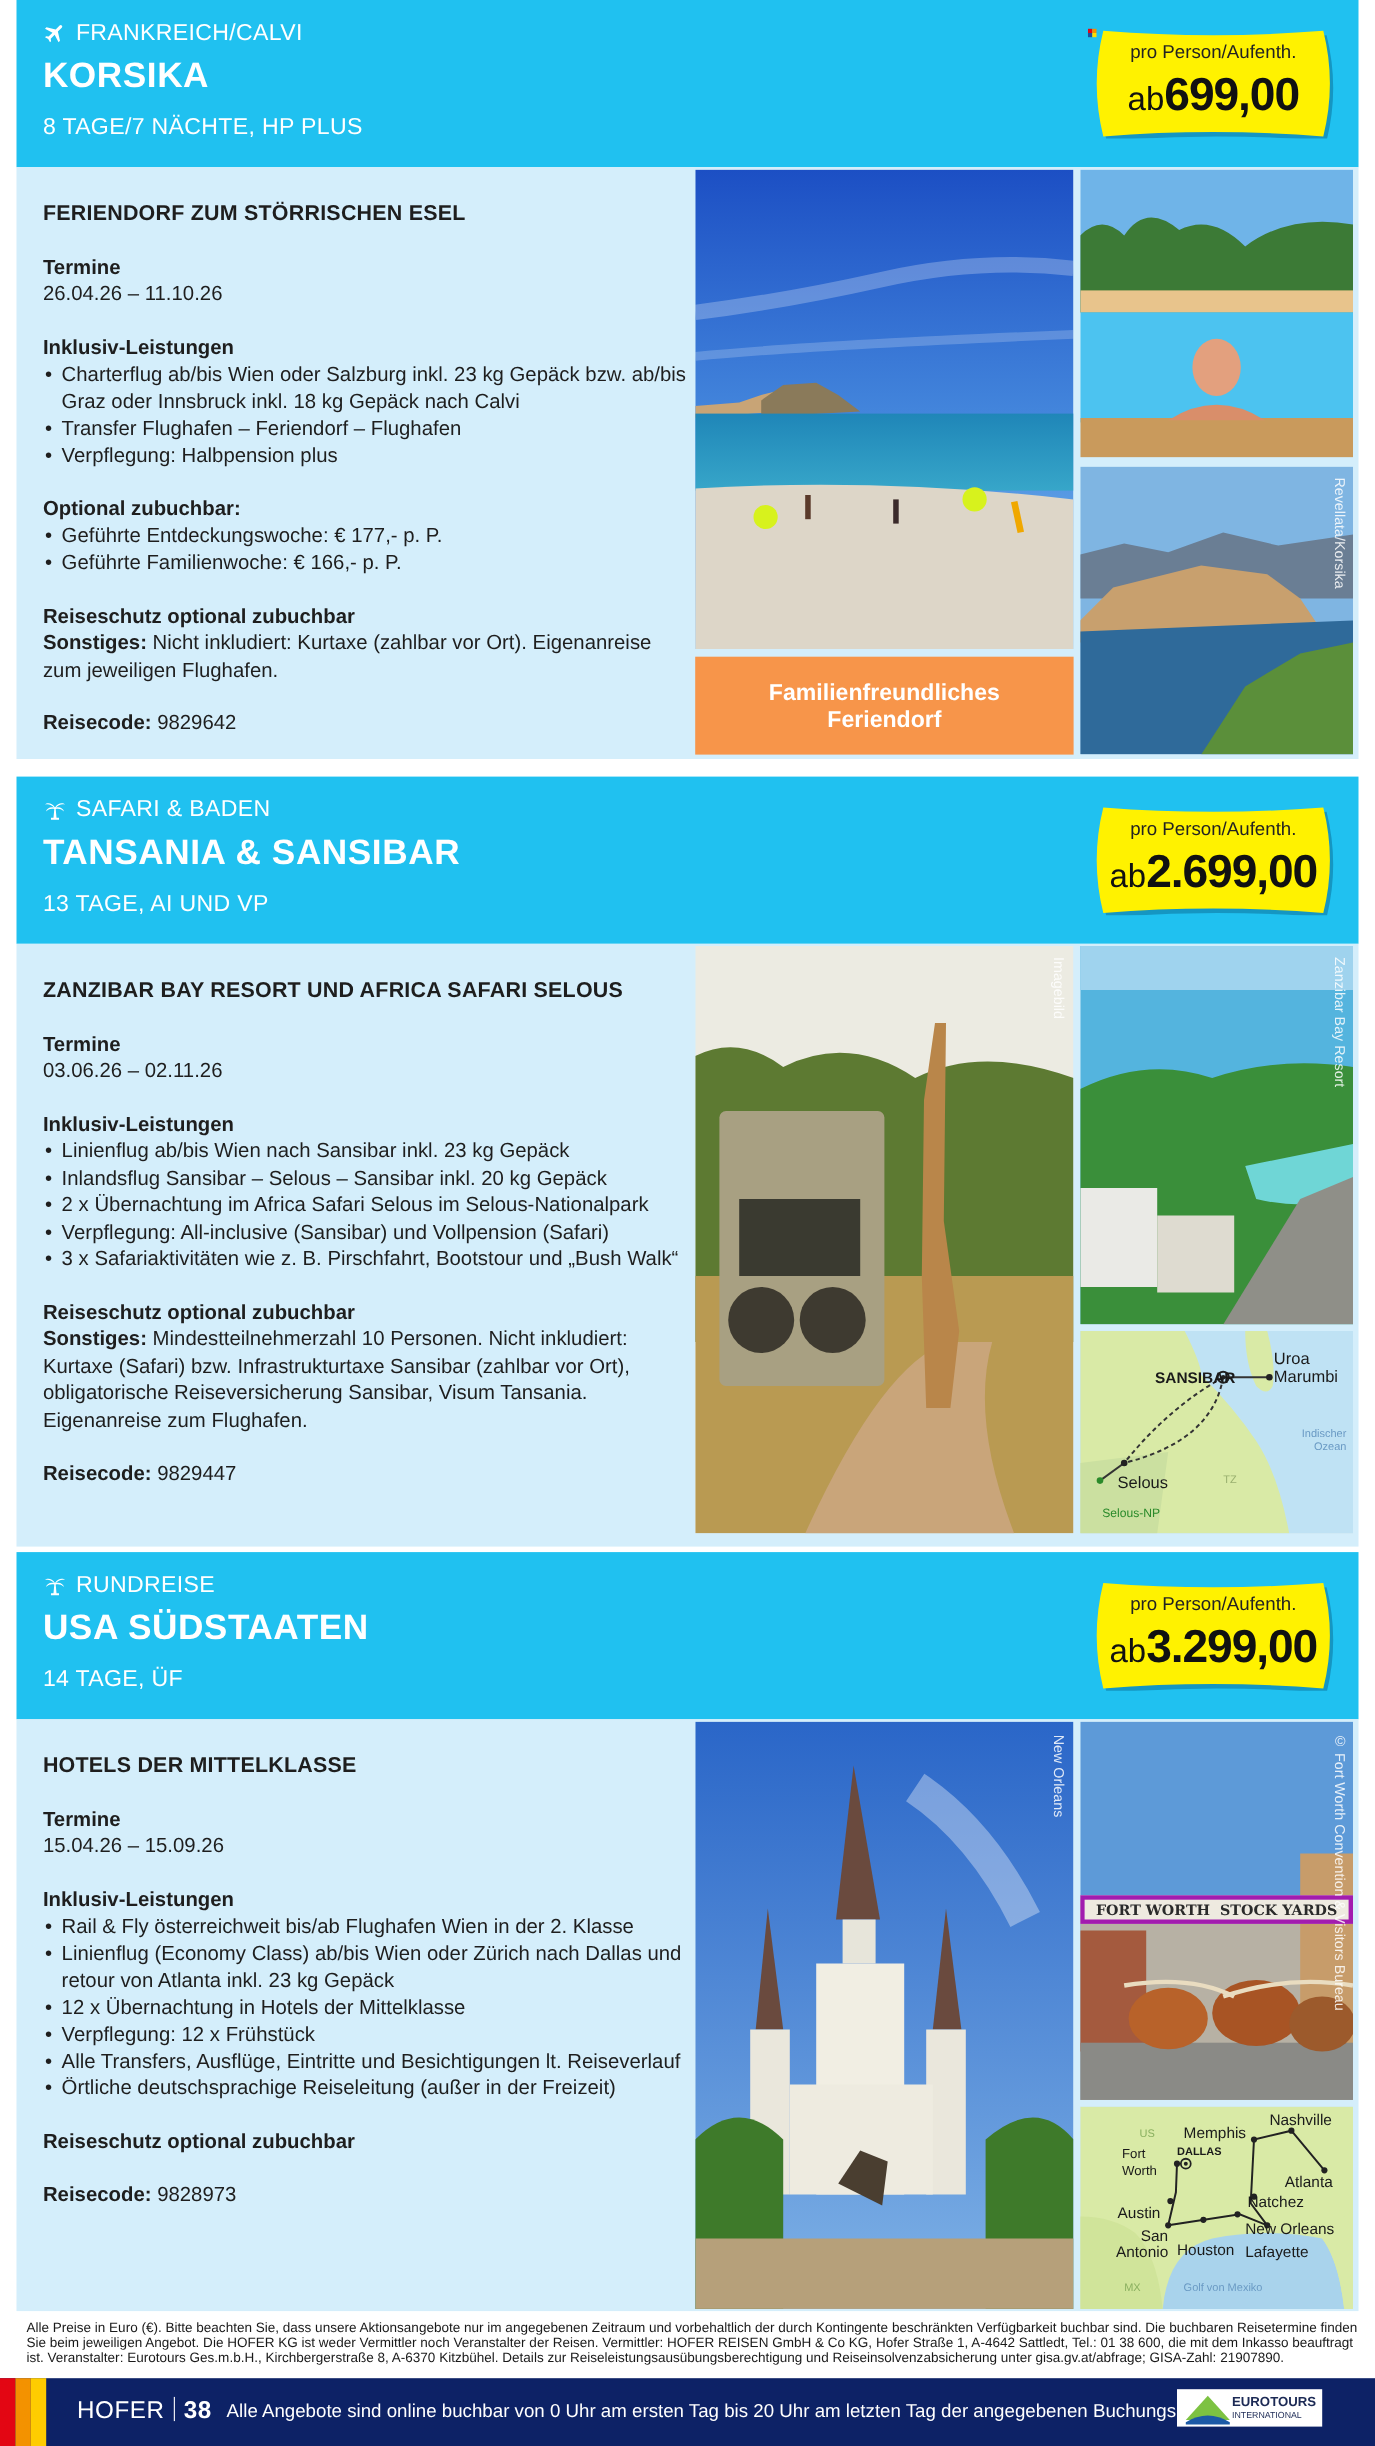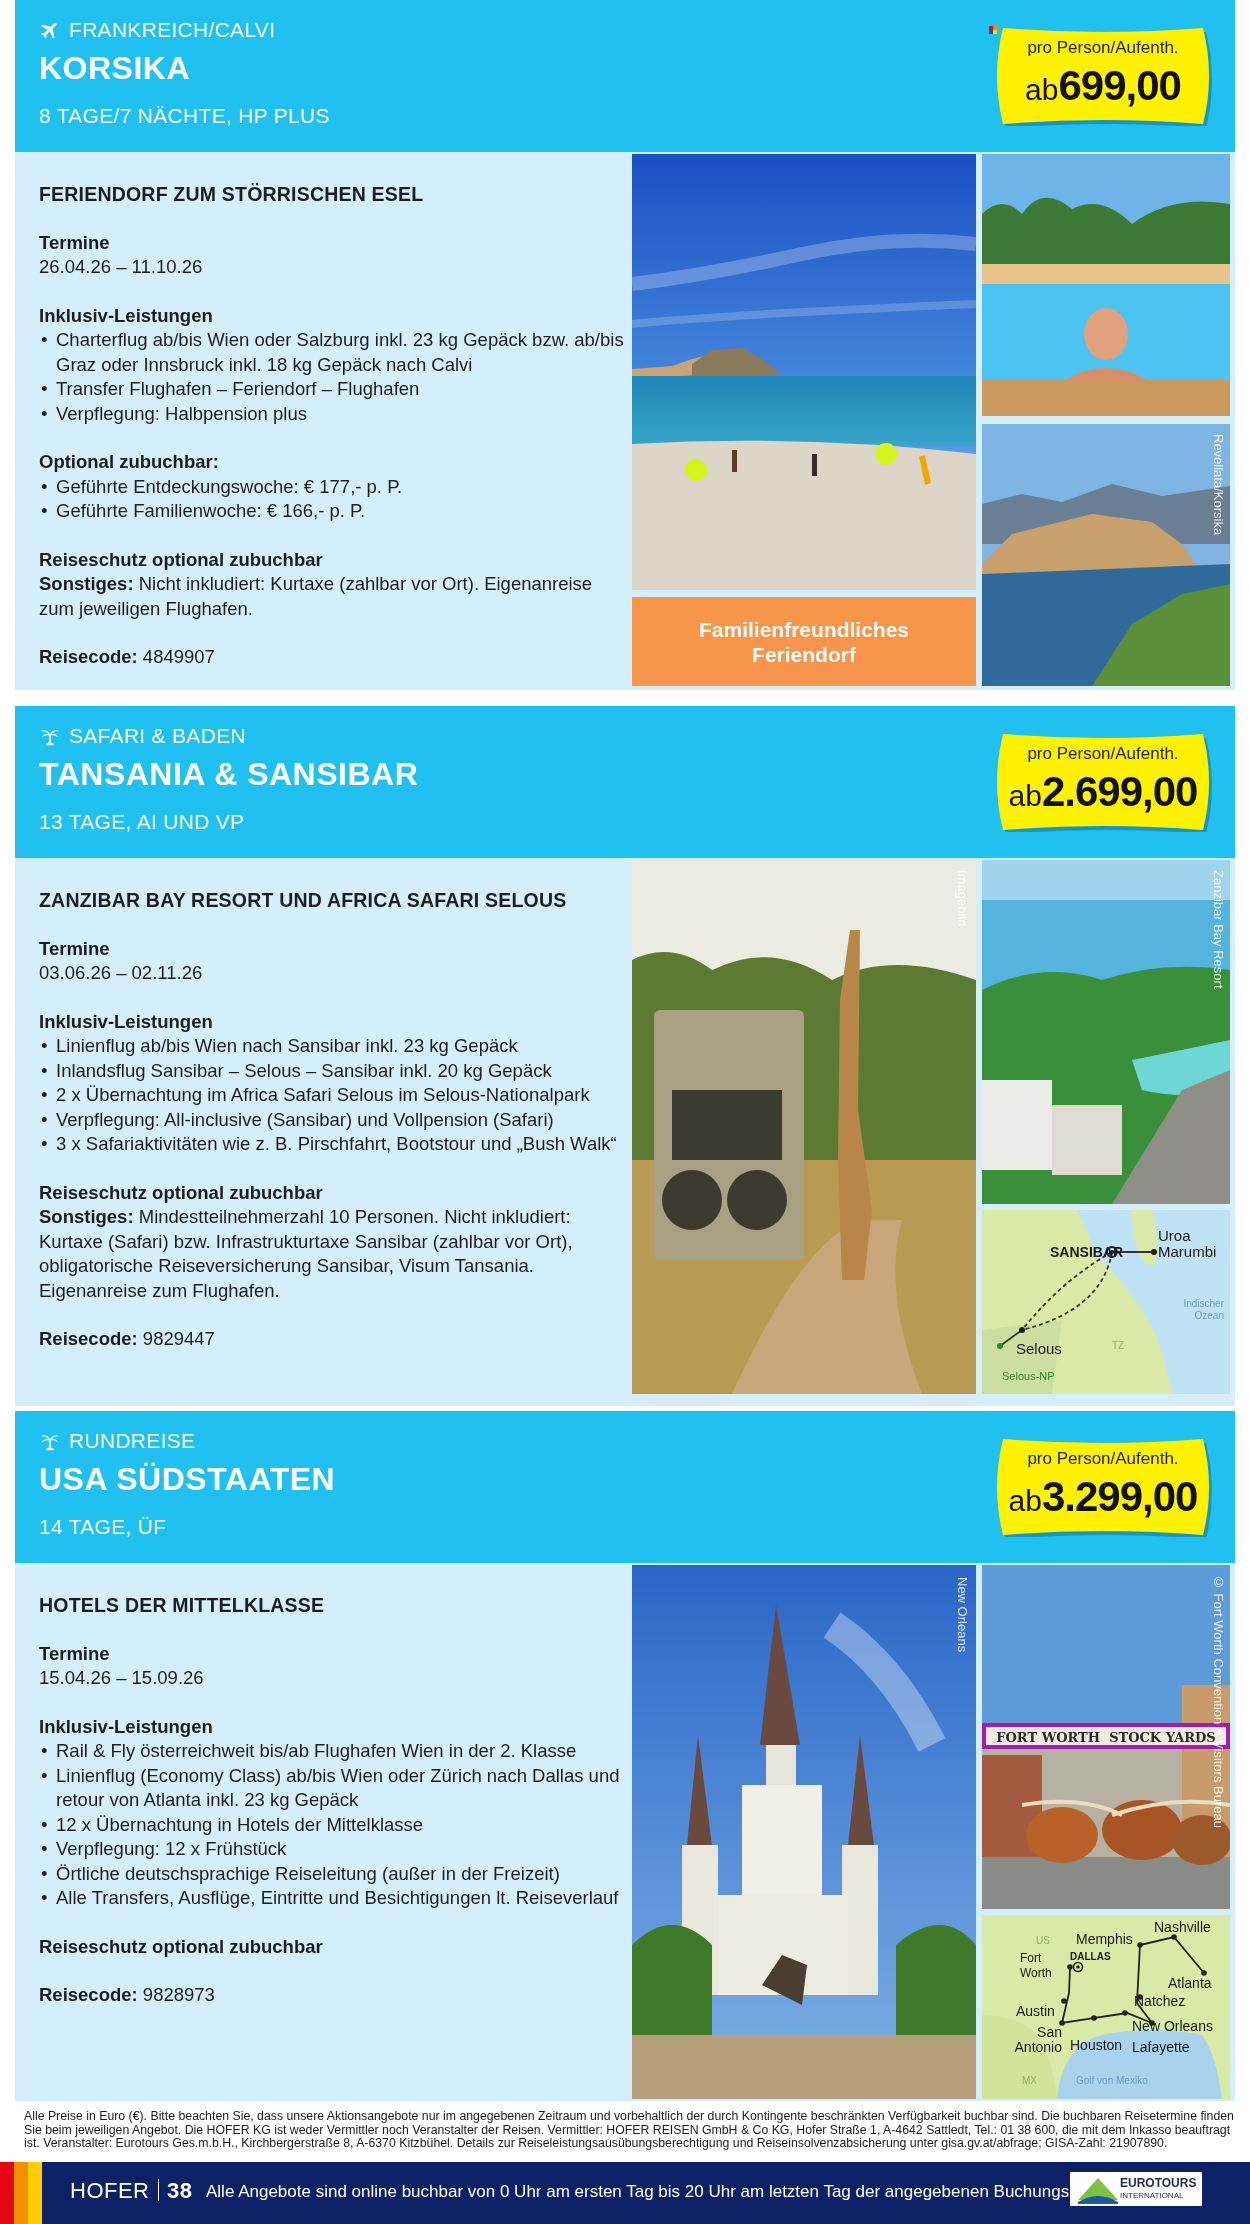--- a/index.html
+++ b/index.html
@@ -89,21 +89,21 @@
         <li>Transfer Flughafen – Feriendorf – Flughafen</li>
         <li>Verpflegung: Halbpension plus</li>
       </ul>
       <div class="sec-title">Optional zubuchbar:</div>
       <ul class="bullets">
         <li>Geführte Entdeckungswoche: € 177,- p. P.</li>
         <li>Geführte Familienwoche: € 166,- p. P.</li>
       </ul>
       <div class="sec-title">Reiseschutz optional zubuchbar</div>
       <div><span class="b">Sonstiges:</span> <span>Nicht inkludiert: Kurtaxe (zahlbar vor Ort). Eigenanreise zum jeweiligen Flughafen.</span></div>
-      <div class="sec-title"><span class="b">Reisecode:</span> <span style="font-weight:normal">4849907</span></div>
+      <div class="sec-title"><span class="b">Reisecode:</span> <span style="font-weight:normal">9829642</span></div>
     </div>
 
     <div class="photo" style="left:617px; top:2px; width:344px; height:436px;">
       <svg width="344" height="436" viewBox="0 0 344 436">
         <defs>
           <linearGradient id="sky1" x1="0" y1="0" x2="0" y2="1">
               <stop offset="0" stop-color="#1c4fc4"></stop>
               <stop offset="0.6" stop-color="#4a8fe0"></stop>
               <stop offset="1" stop-color="#8ec3ef"></stop>
             </linearGradient>
@@ -268,22 +268,22 @@
     <div class="text-col">
       <div class="hotel-name">HOTELS DER MITTELKLASSE</div>
       <div class="sec-title">Termine</div>
       <div class="plain">15.04.26 – 15.09.26</div>
       <div class="sec-title">Inklusiv-Leistungen</div>
       <ul class="bullets">
         <li>Rail &amp; Fly österreichweit bis/ab Flughafen Wien in der 2. Klasse</li>
         <li>Linienflug (Economy Class) ab/bis Wien oder Zürich nach Dallas und retour von Atlanta inkl. 23 kg Gepäck</li>
         <li>12 x Übernachtung in Hotels der Mittelklasse</li>
         <li>Verpflegung: 12 x Frühstück</li>
+        <li>Alle Transfers, Ausflüge, Eintritte und Besichtigungen lt. Reiseverlauf</li>
         <li>Örtliche deutschsprachige Reiseleitung (außer in der Freizeit)</li>
-        <li>Alle Transfers, Ausflüge, Eintritte und Besichtigungen lt. Reiseverlauf</li>
       </ul>
       <div class="sec-title">Reiseschutz optional zubuchbar</div>
       <div class="sec-title"><span class="b">Reisecode:</span> <span style="font-weight:normal">9828973</span></div>
     </div>
 
     <div class="photo" style="left:617px; top:2px; width:344px; height:534px;">
       <svg width="344" height="534" viewBox="0 0 344 534">
         <defs>
             <linearGradient id="sky3" x1="0" y1="0" x2="0" y2="1">
               <stop offset="0" stop-color="#2a66c8"></stop>

